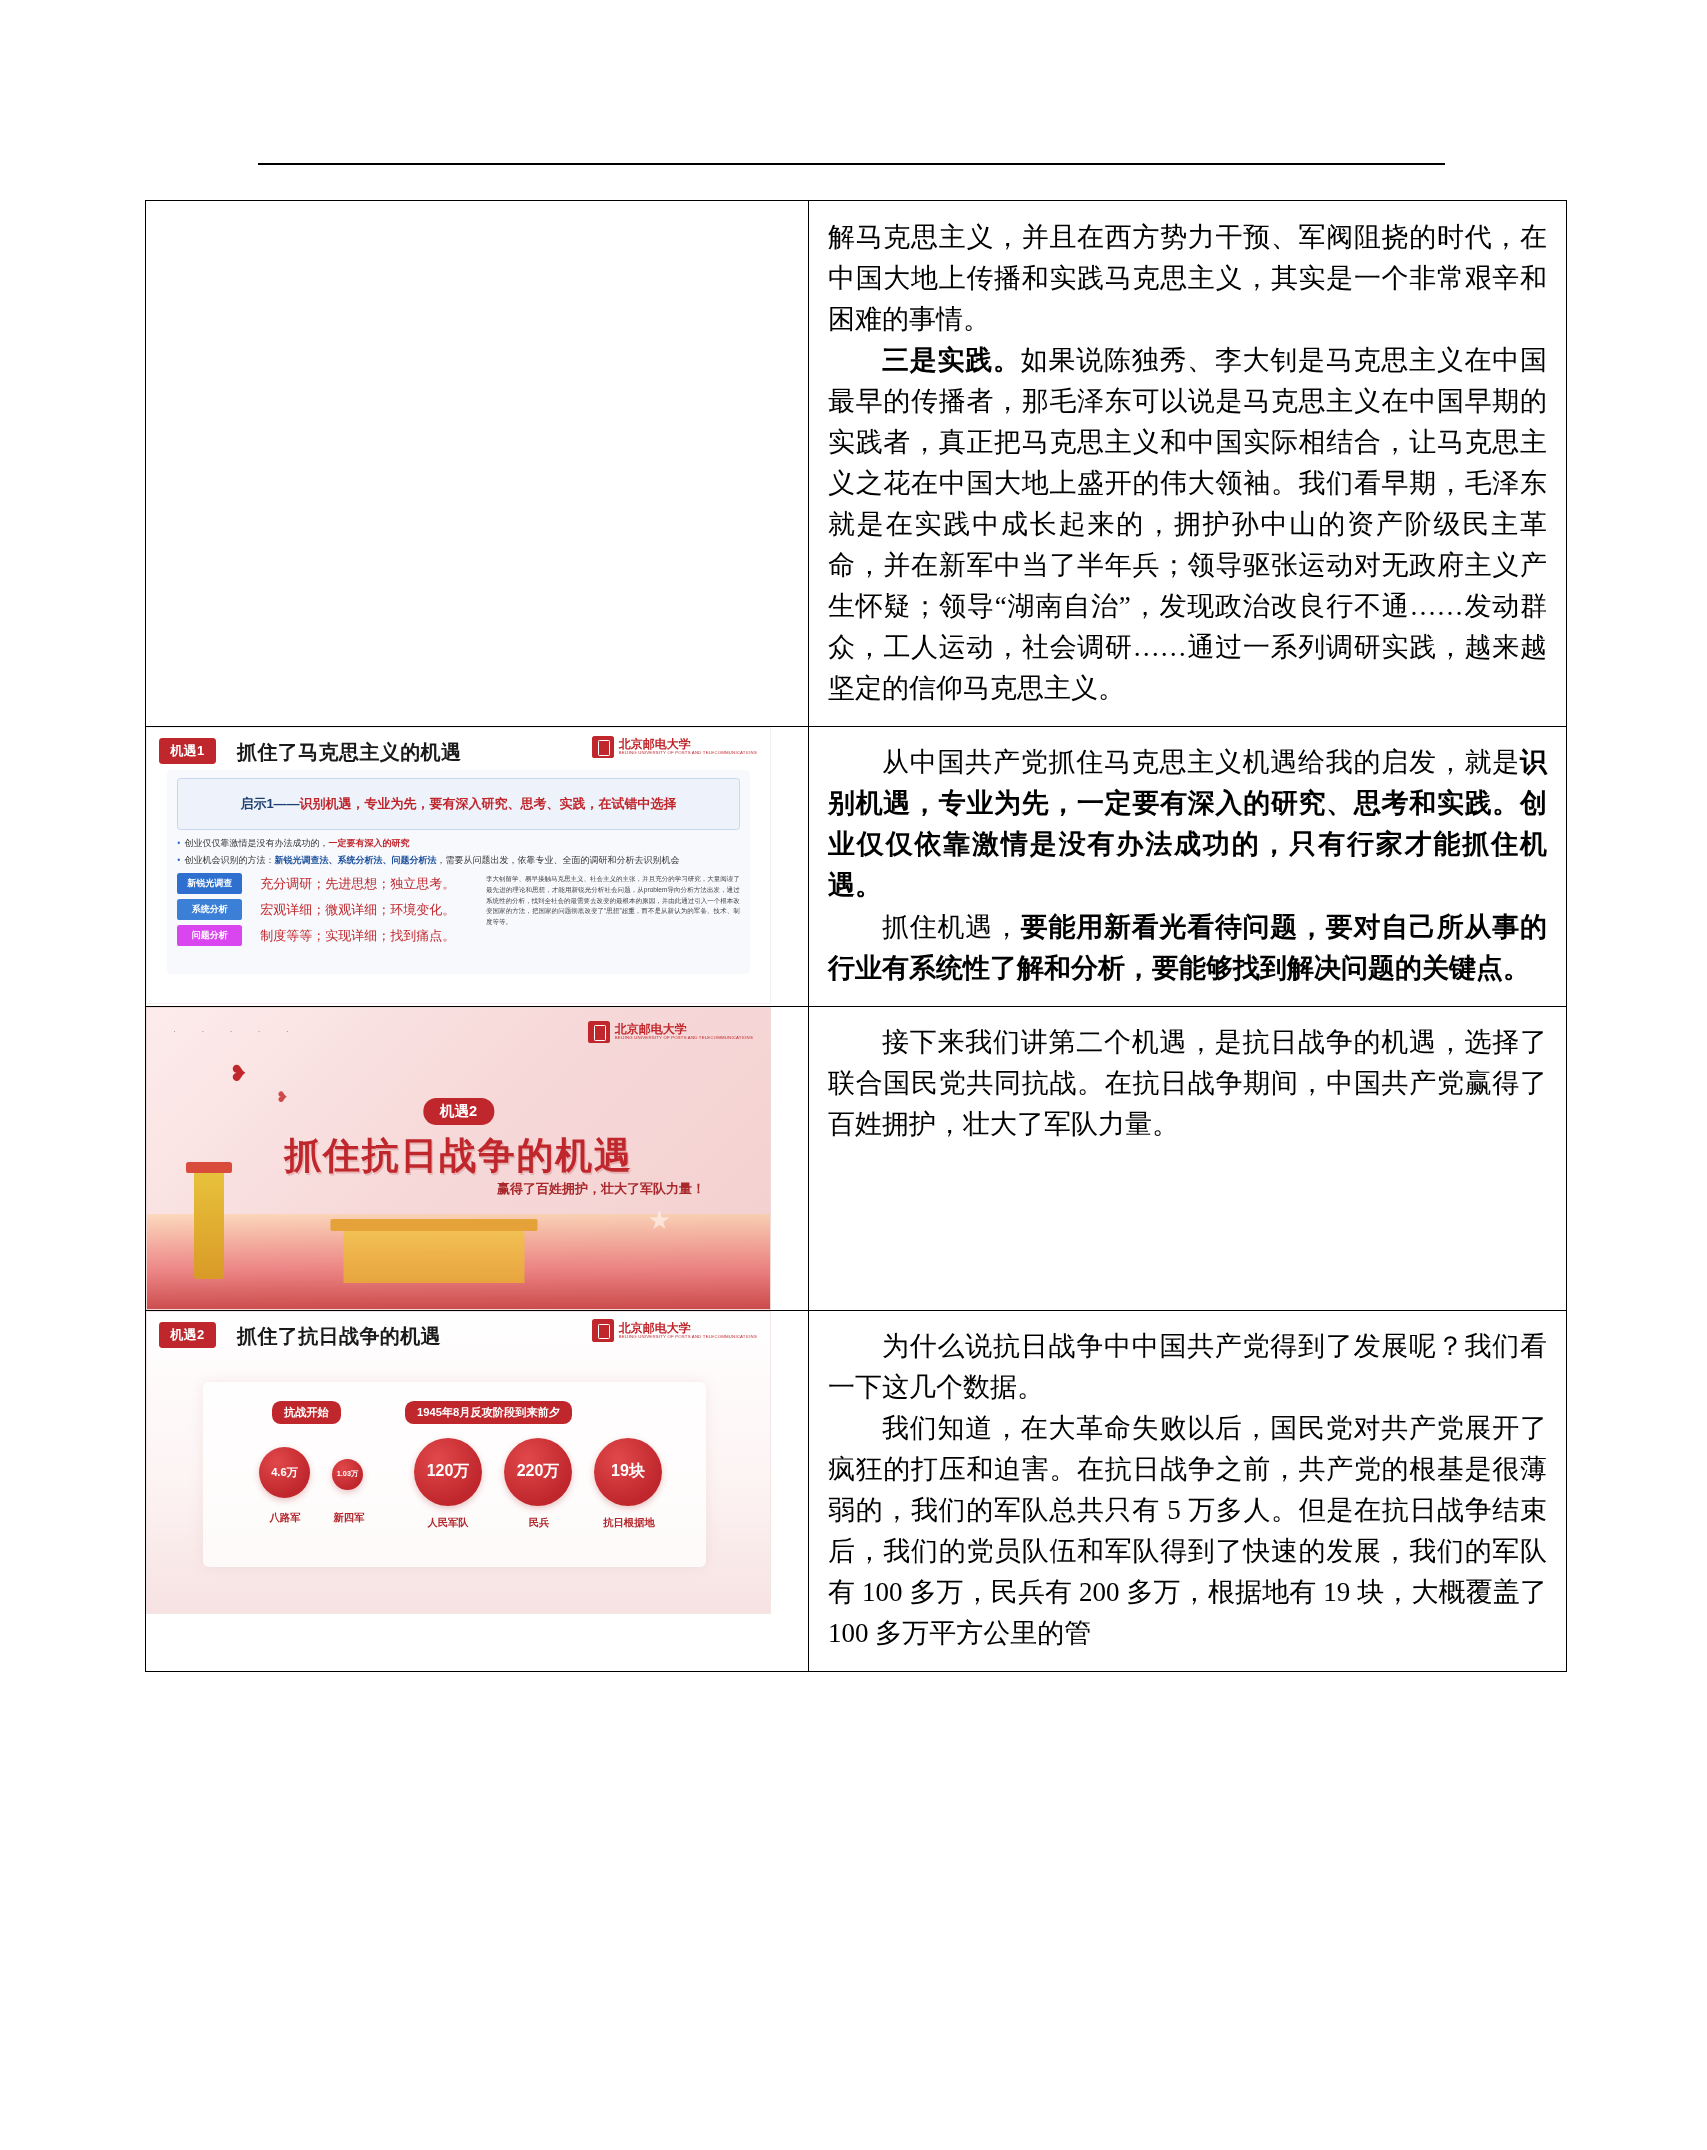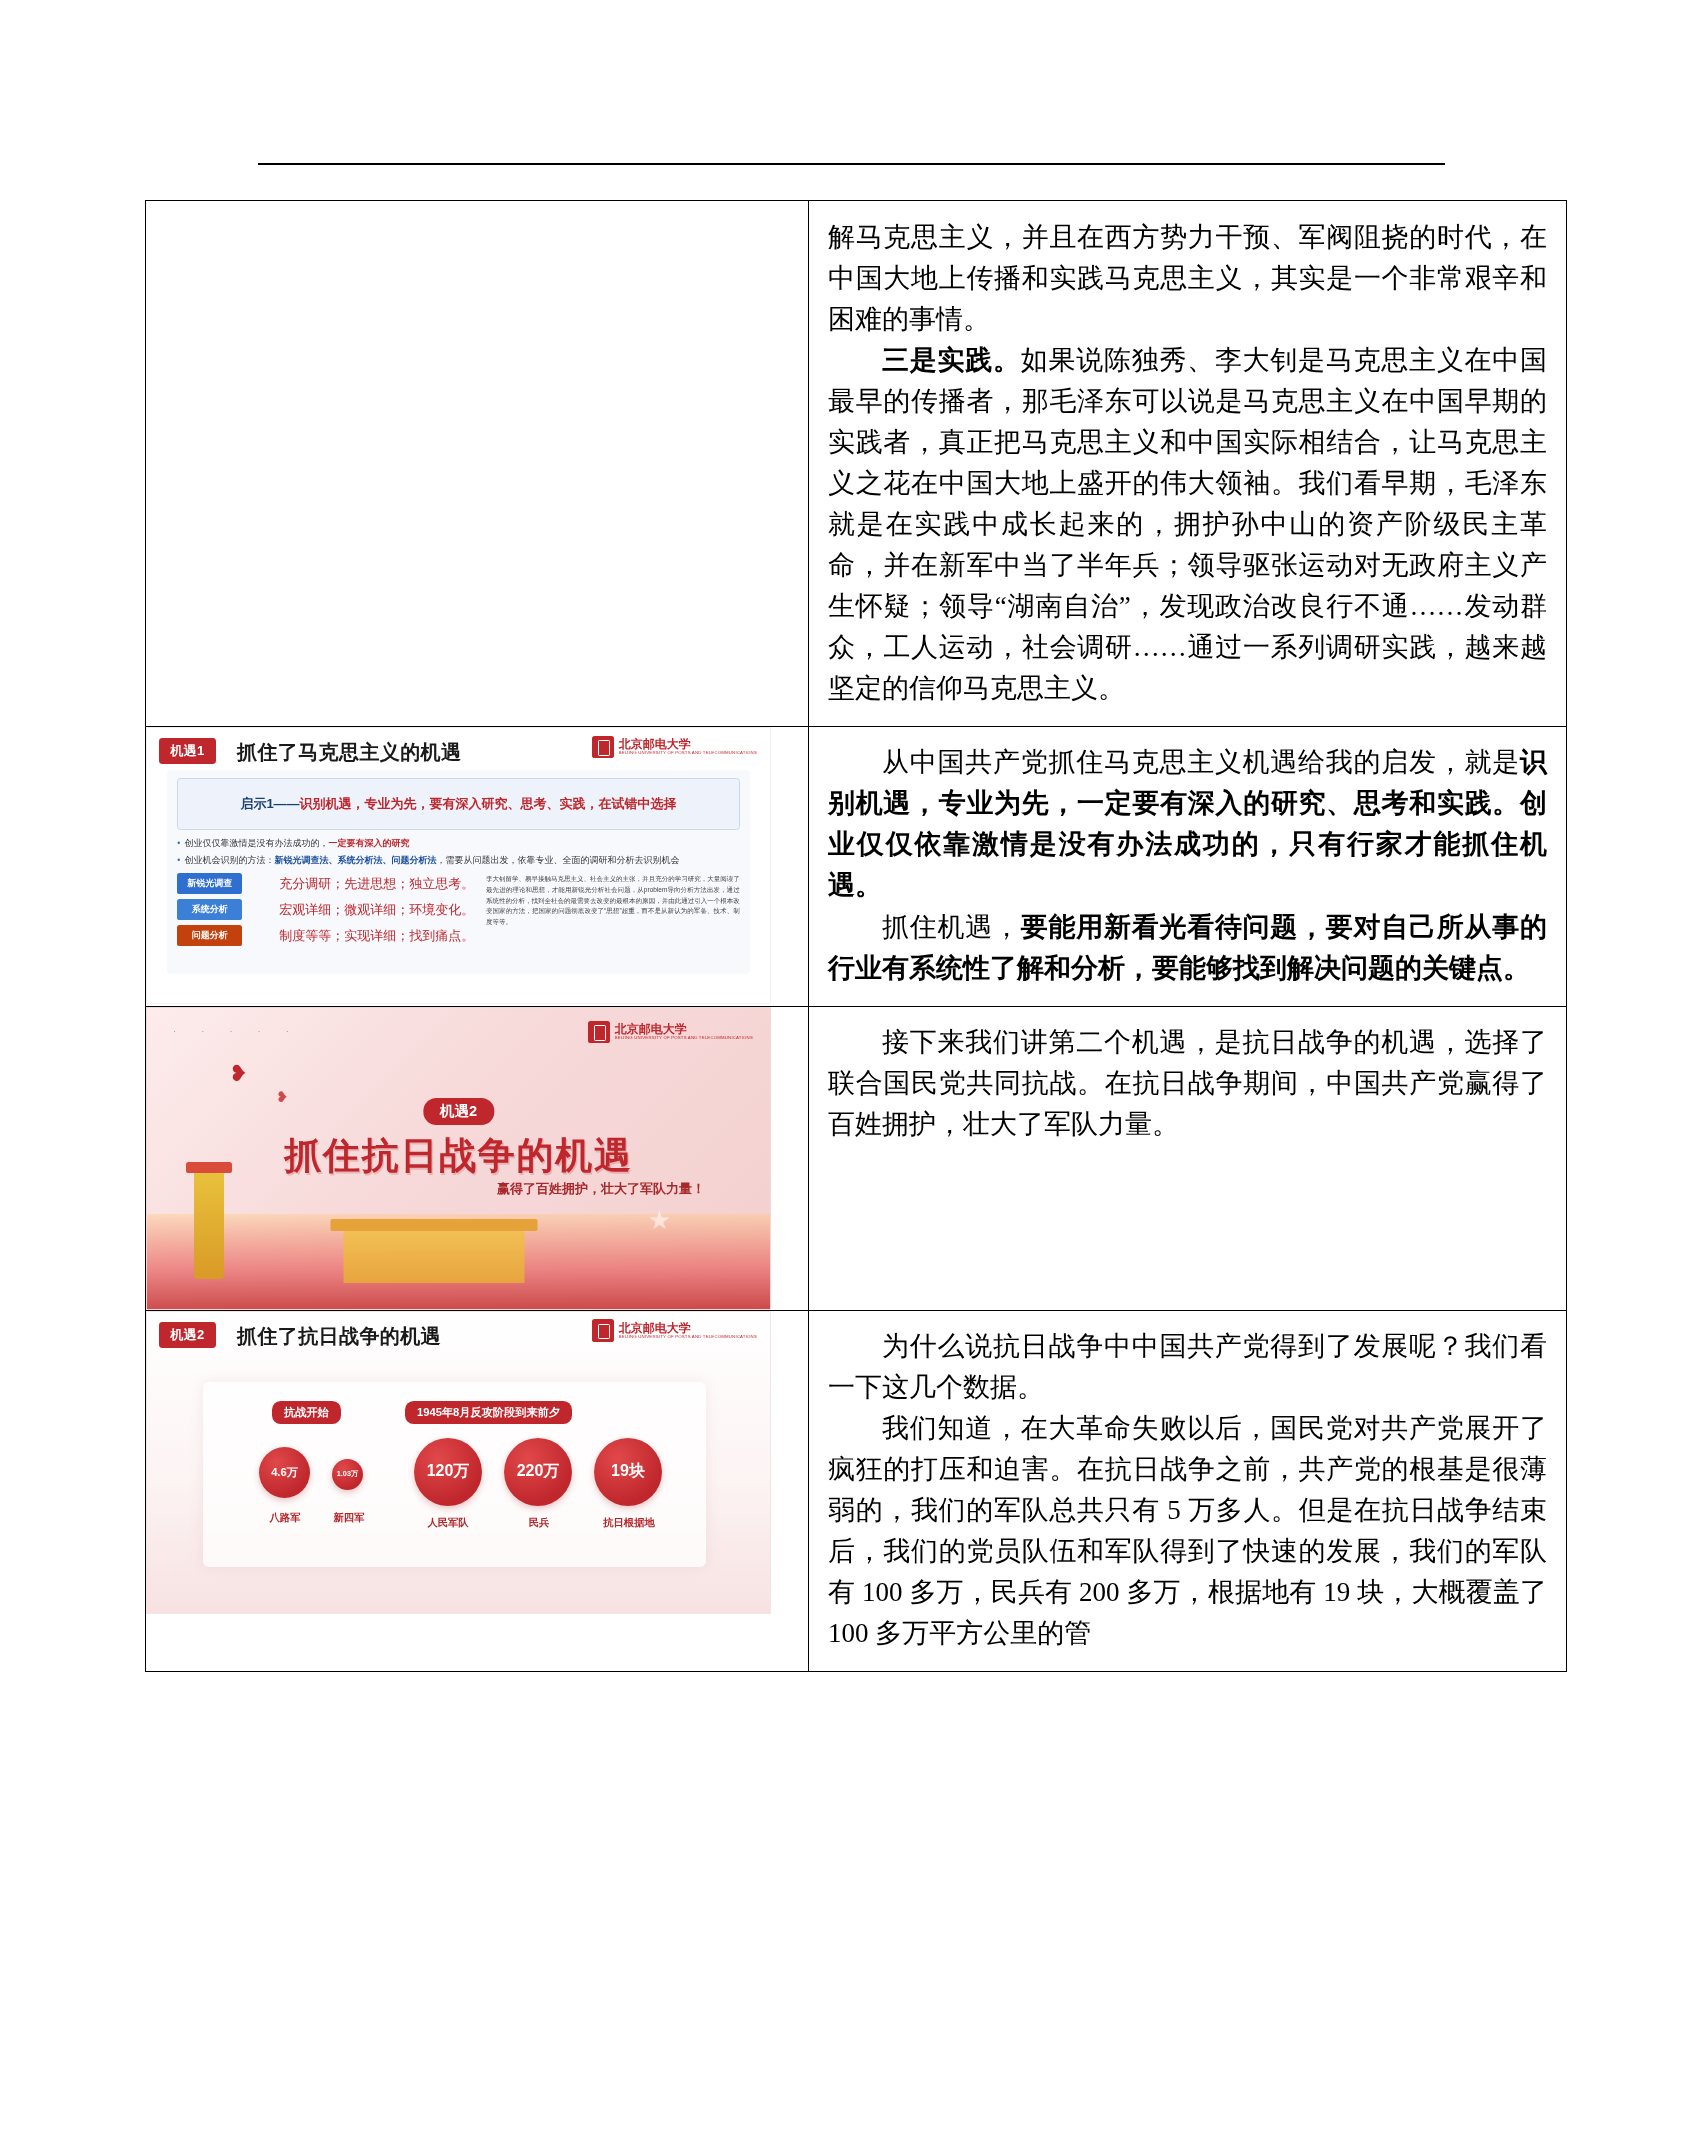--- a/index.html
+++ b/index.html
@@ -172,35 +172,34 @@
   .s1-cols {
     display: flex;
     gap: 7.7px;
     margin-top: 6px;
   }
   .s1-left-col { width: 301px; }
   .s1-row {
     display: flex;
     align-items: center;
     margin-bottom: 5.2px;
-    gap: 19px;
   }
   .tag {
     background: #2e6fd0;
     color: #ffffff;
     font-size: 9px;
     font-weight: bold;
     border-radius: 2.6px;
     padding: 3.9px 6.9px;
     width: 65px;
     text-align: center;
     box-sizing: border-box;
   }
   .tag.t2 { background: #3b7fd6; }
-  .tag.t3 { background: #c2410c; }
+  .tag.t3 { background: #d946ef; }
   .row-text {
     margin-left: 18px;
     font-size: 13px;
     color: #c0272d;
     font-weight: normal;
     white-space: nowrap;
   }
   .s1-right-col {
     flex: 1;
     font-size: 6.5px;

